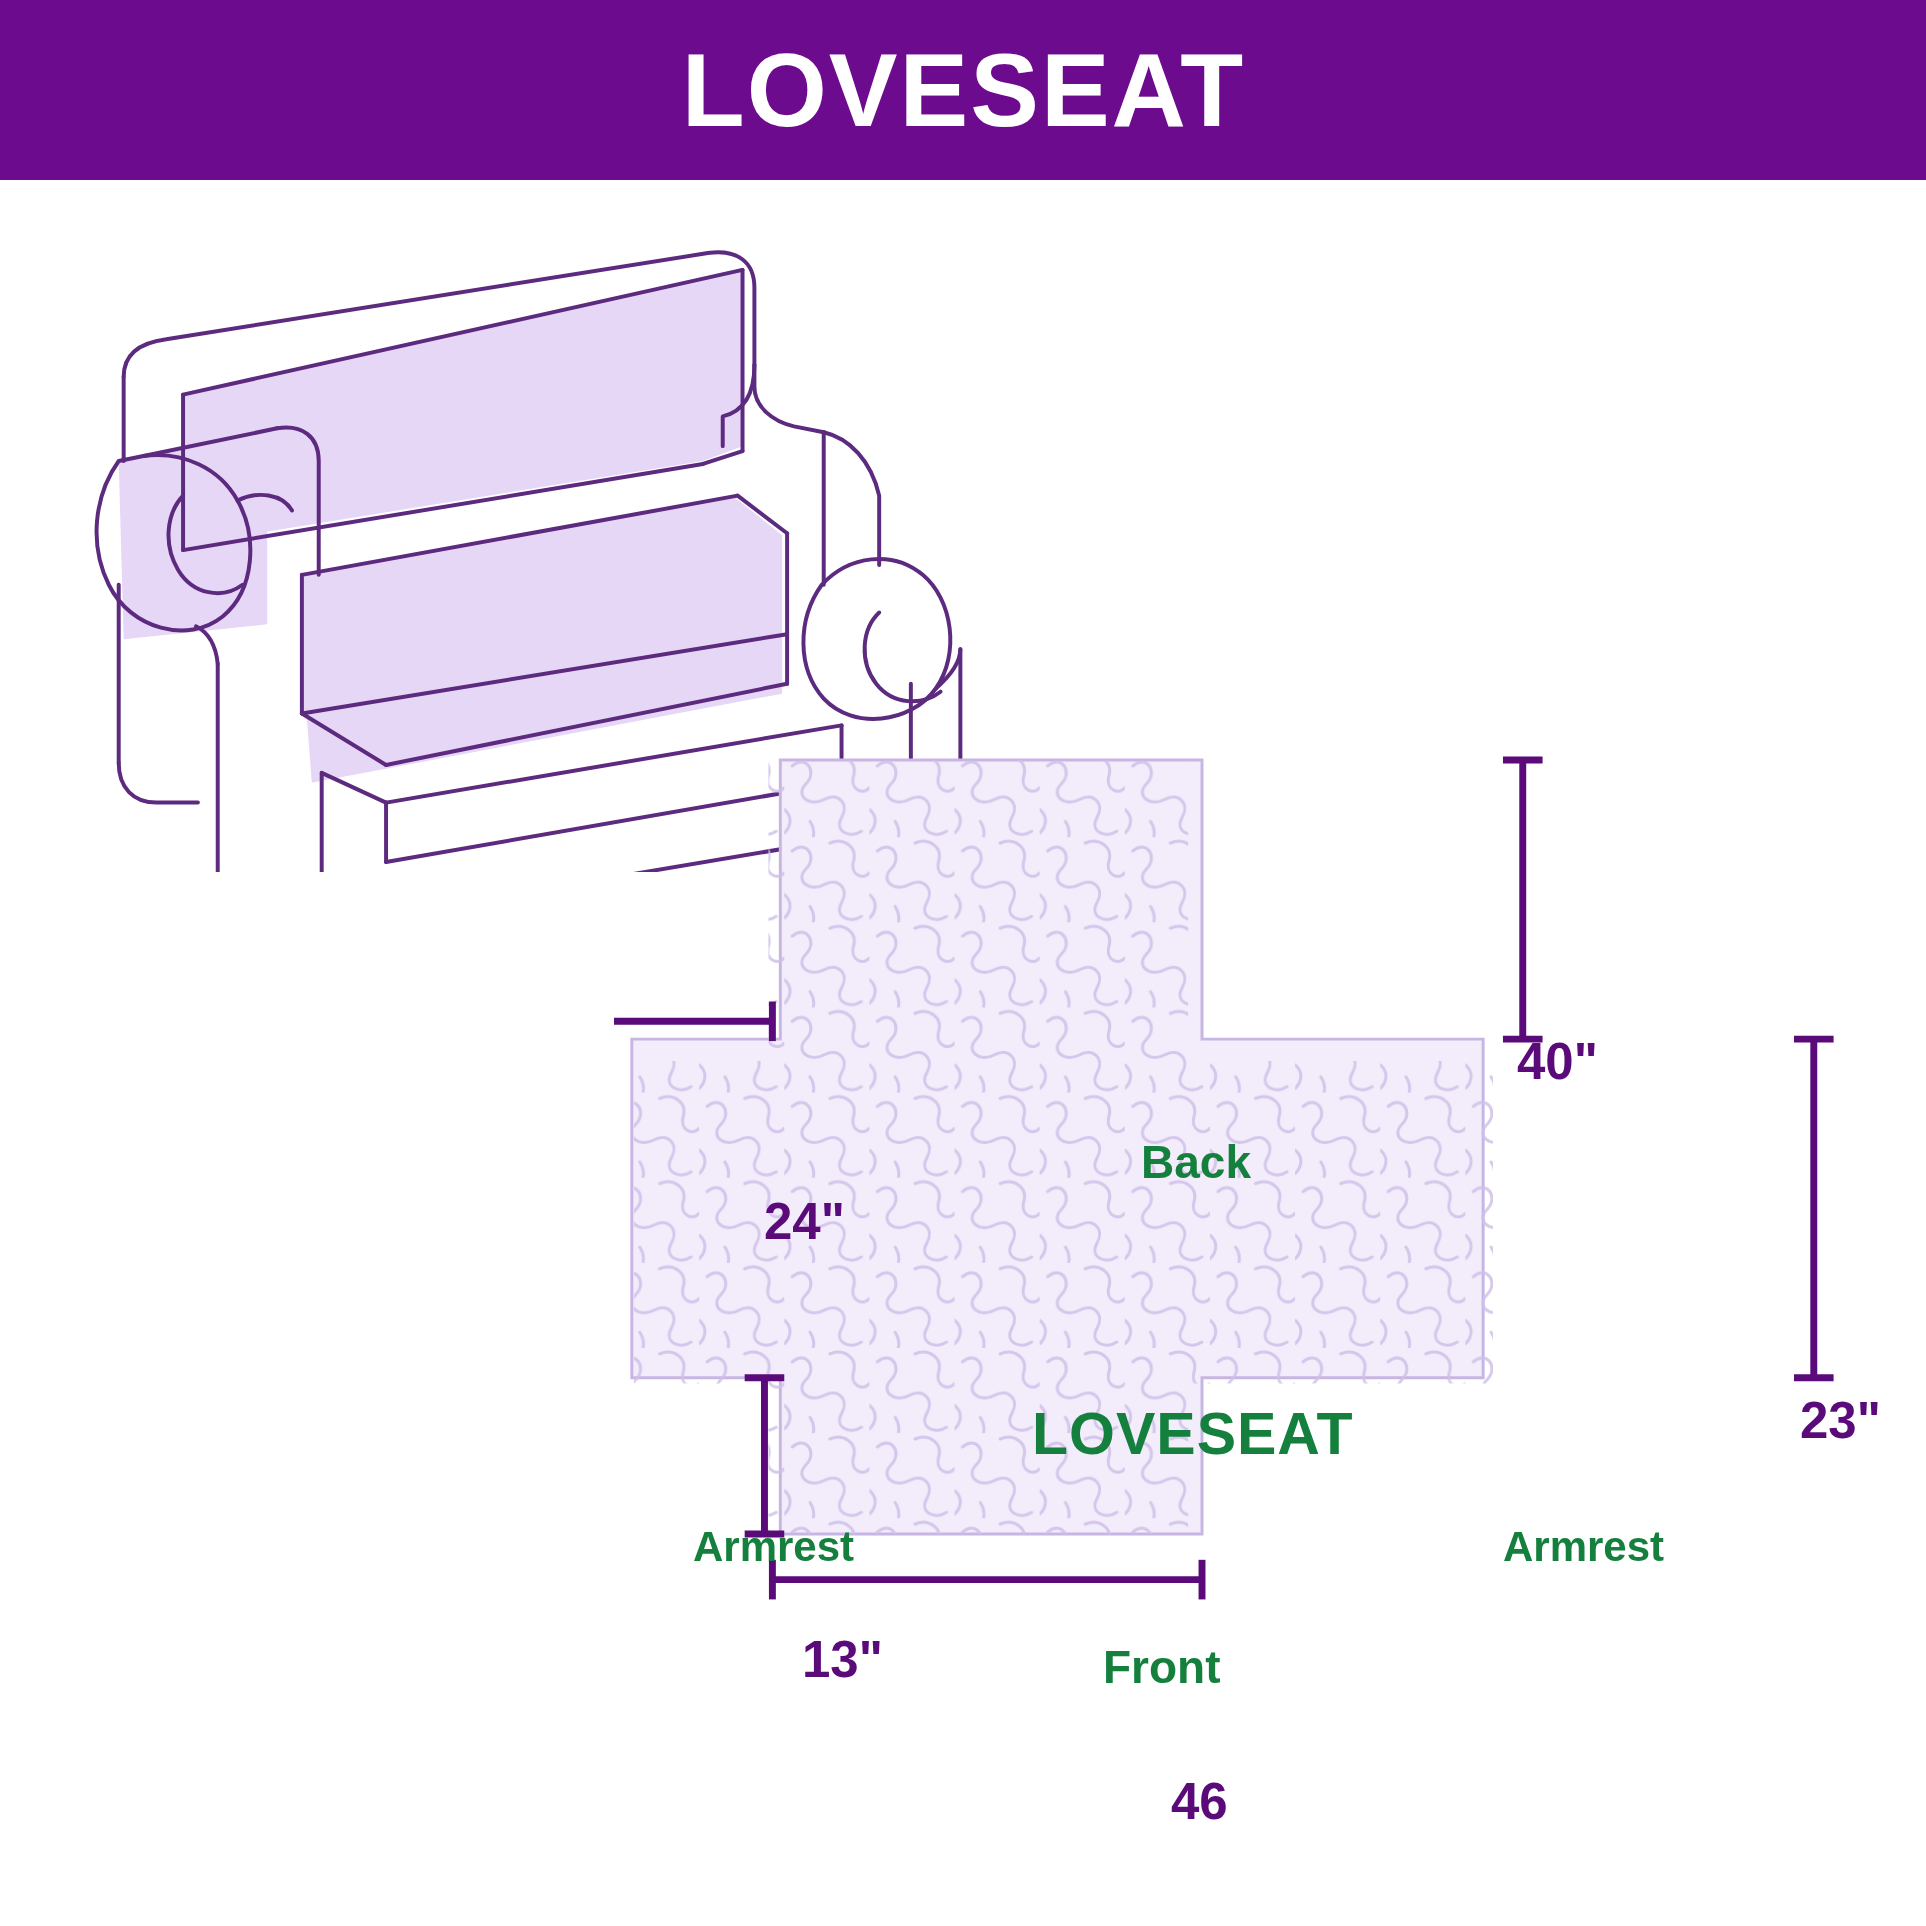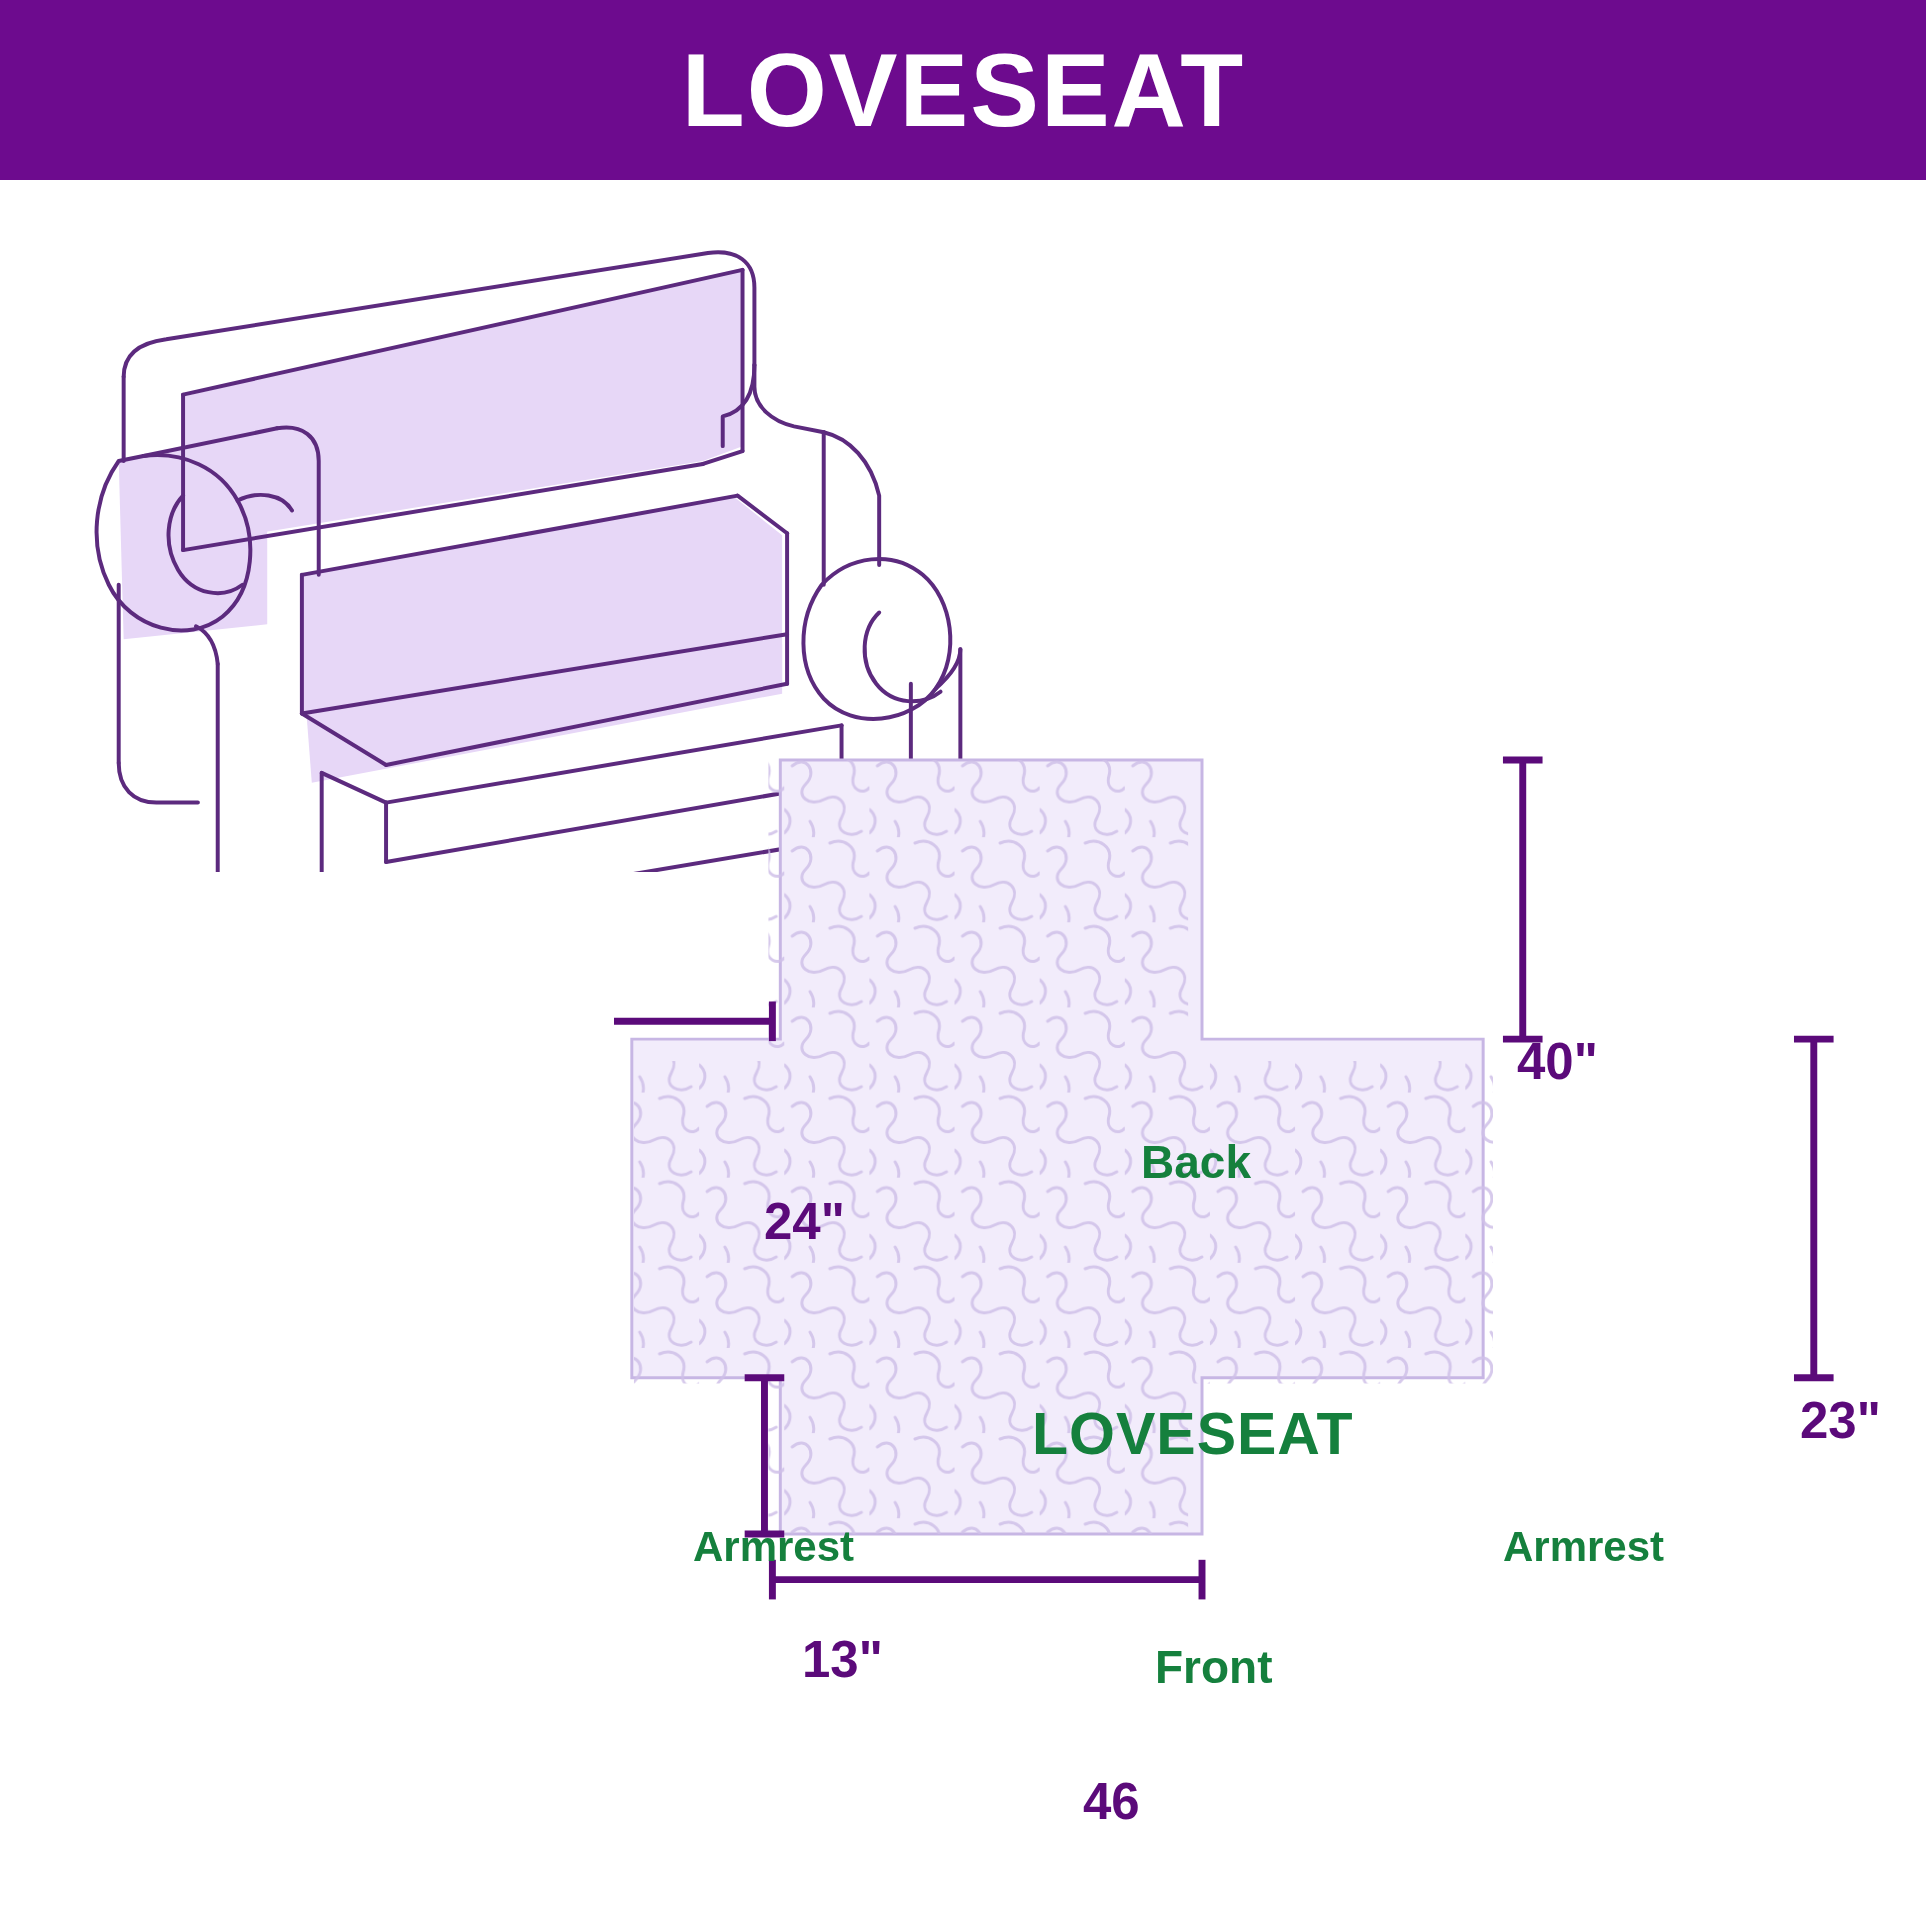--- a/index.html
+++ b/index.html
@@ -67,27 +67,27 @@
     color: #15803d;
     font-weight: bold;
     font-family: "Liberation Sans", sans-serif;
     white-space: nowrap;
   }
 
   #label-back      { font-size: 46px; left: 1141px; top: 1135px; }
   #label-loveseat  { font-size: 59px; left: 1032px; top: 1400px; letter-spacing: 1px;}
   #label-armrest-l { font-size: 42px; left: 693px;  top: 1523px; }
   #label-armrest-r { font-size: 42px; left: 1503px; top: 1523px; }
-  #label-front     { font-size: 46px; left: 1155px; top: 1640px; }
+  #label-front     { font-size: 46px; left: 1103px; top: 1640px; }
 
   #dim-40 { font-size: 51px; left: 1517px; top: 1032px; }
   #dim-24 { font-size: 51px; left: 764px;  top: 1192px; }
   #dim-23 { font-size: 51px; left: 1800px; top: 1391px; }
   #dim-13 { font-size: 51px; left: 802px;  top: 1630px; }
-  #dim-46 { font-size: 51px; left: 1083px; top: 1772px; }
+  #dim-46 { font-size: 51px; left: 1171px; top: 1772px; }
 </style>
 </head>
 <body>
 
 <div id="header-bar">
   <div id="header-title">LOVESEAT</div>
 </div>
 
 <div id="sofa-illustration">
   <svg width="1010" height="624" viewBox="0 0 1020 630" xmlns="http://www.w3.org/2000/svg">

